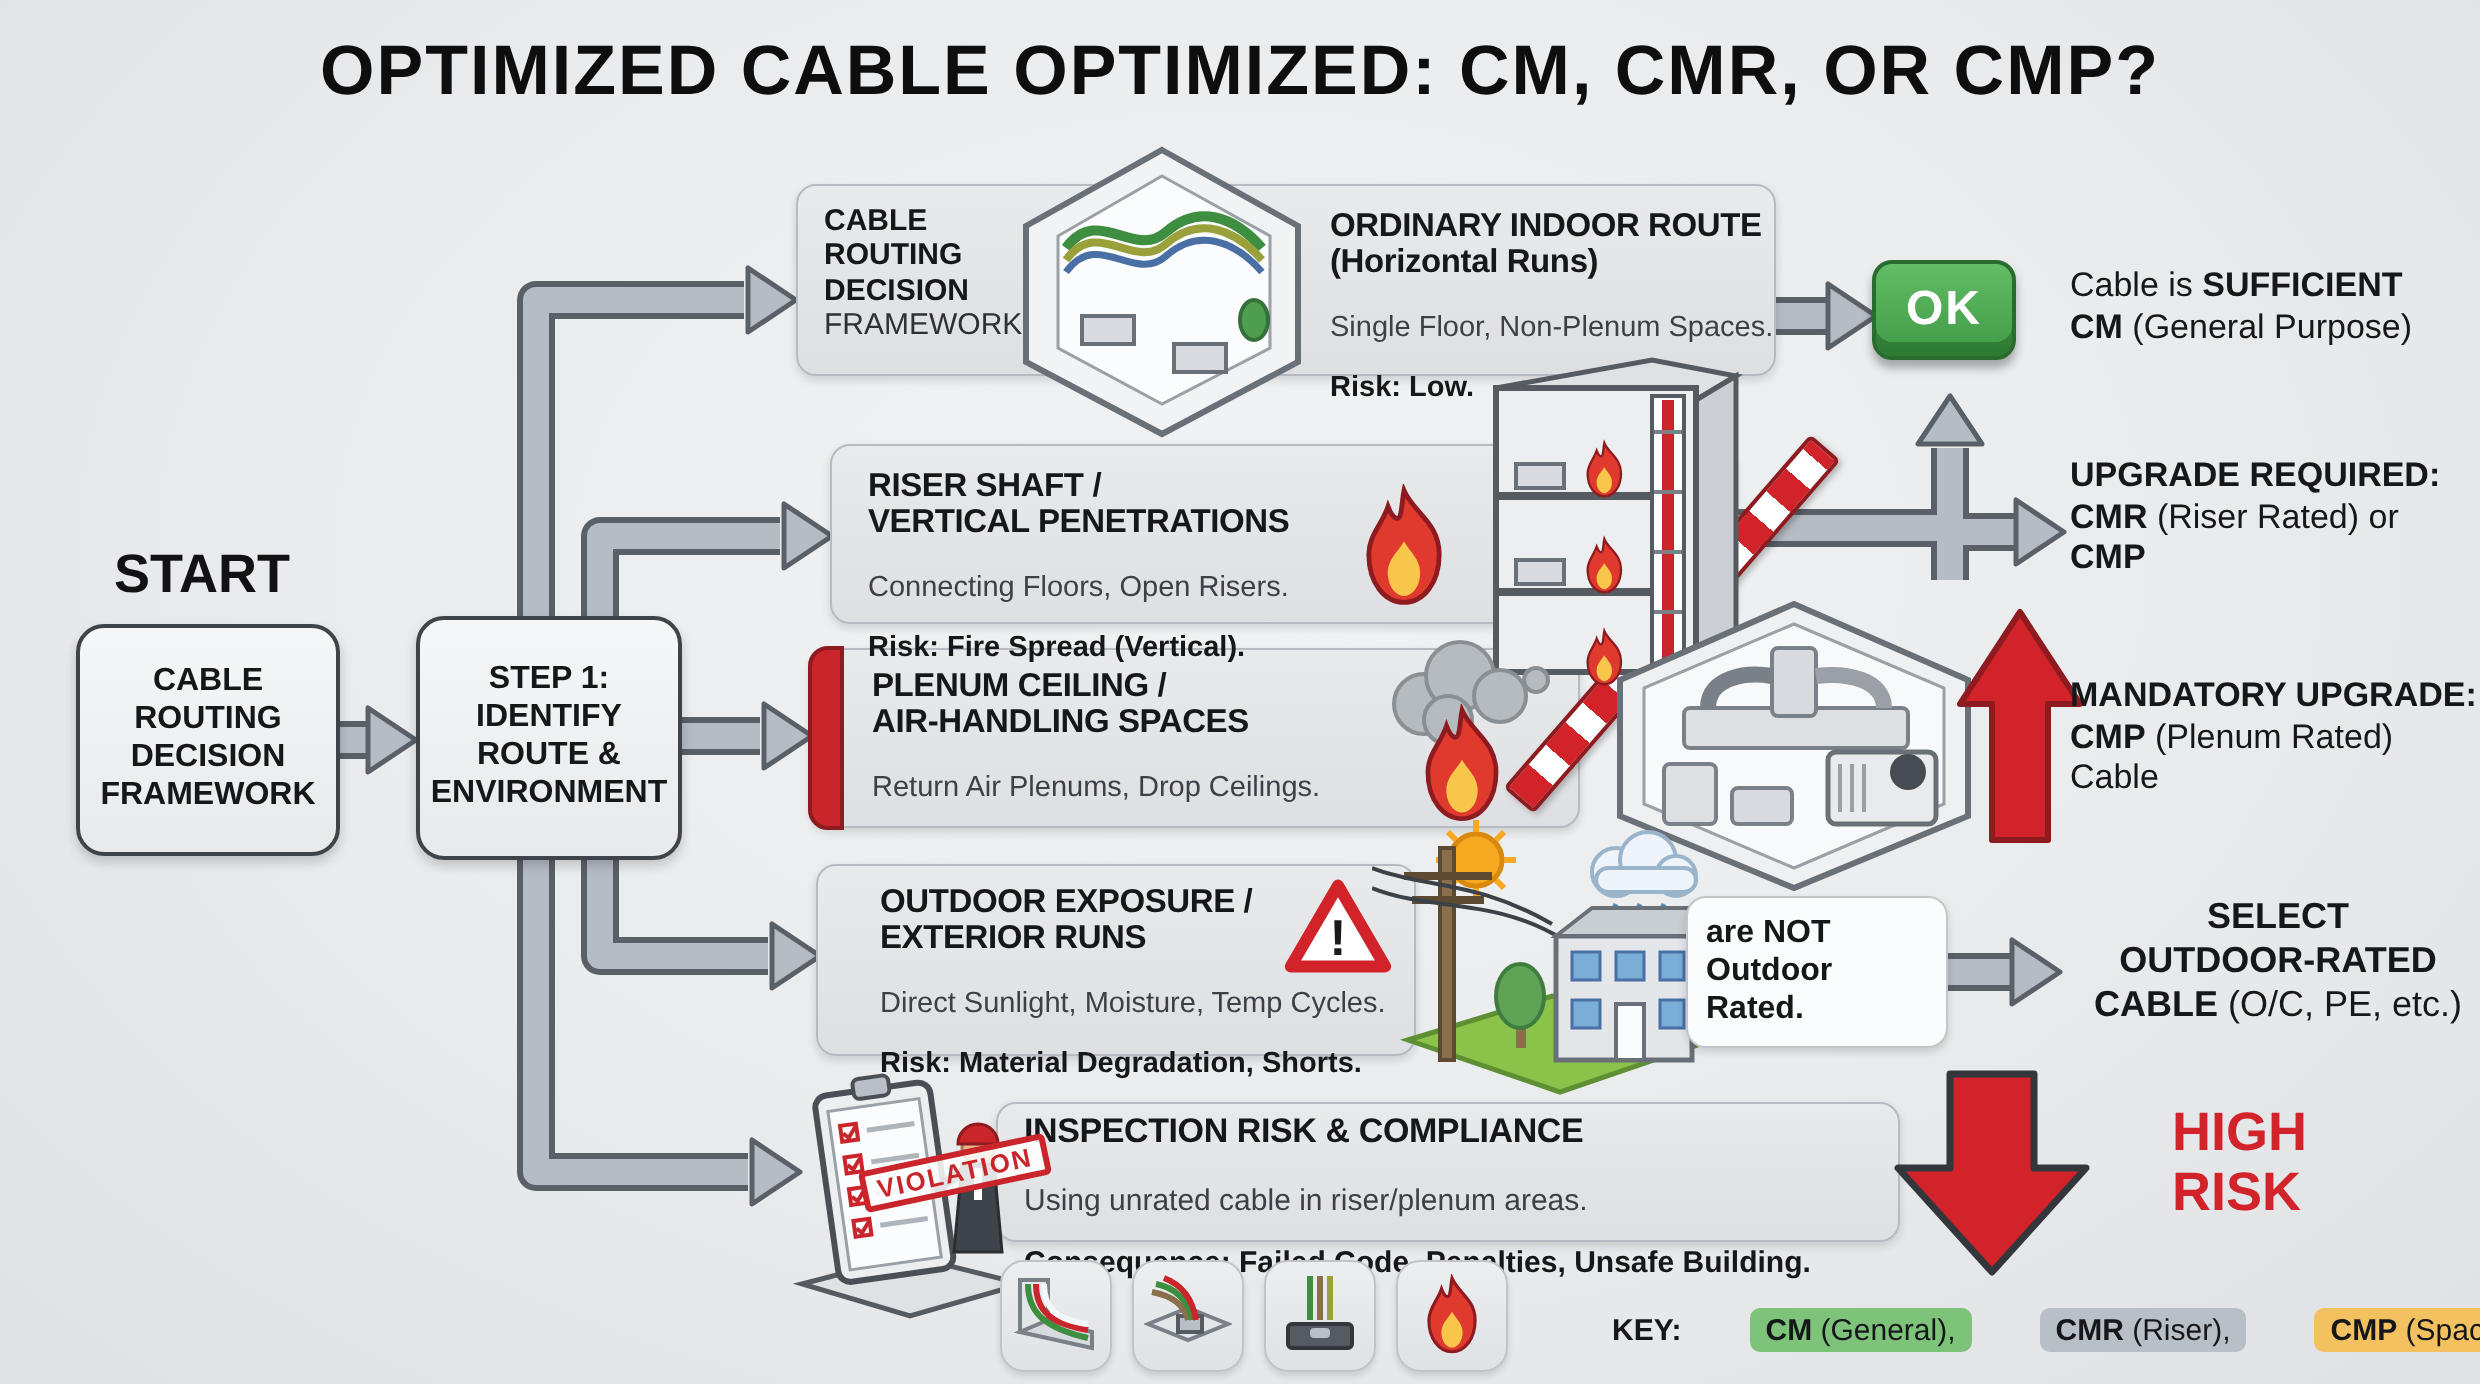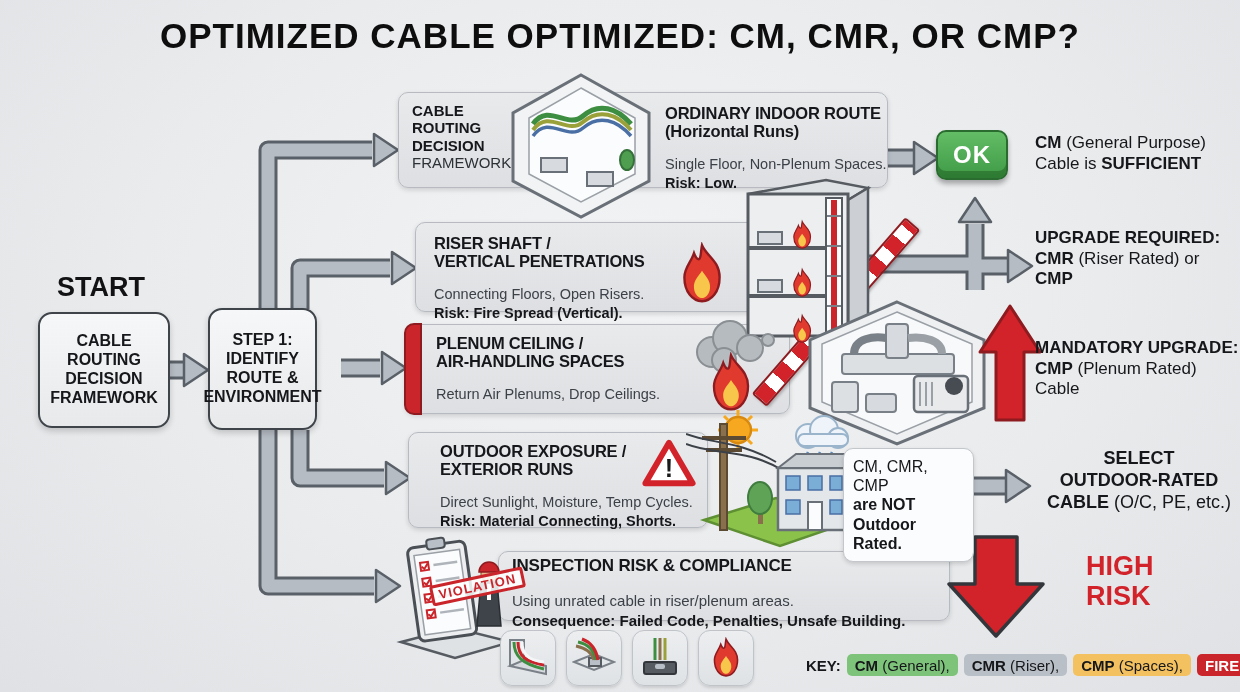--- a/index.html
+++ b/index.html
@@ -14,36 +14,36 @@
   .title { top:16px; left:0; width:100%; text-align:center; font-size:35px; font-weight:800;
            color:#0e0e0f; letter-spacing:1px; z-index:7; }
 
   .start-label { left:57px; top:272px; font-size:27px; font-weight:700; color:#121214; z-index:7; }
 
   .node-box { background:linear-gradient(#f6f7f8,#e7e9eb); border:2.5px solid #3f444a; border-radius:14px;
               display:flex; align-items:center; justify-content:center; text-align:center;
               font-weight:800; font-size:16px; line-height:1.18; color:#16171a;
               box-shadow:0 3px 6px rgba(0,0,0,.18); z-index:2; }
   .box-start { left:38px; top:312px; width:132px; height:116px; }
-  .box-step1 { left:208px; top:308px; width:109px; height:122px; }
+  .box-step1 { left:208px; top:308px; width:133px; height:122px; }
 
   .row-box { background:linear-gradient(#e8eaec,#dddfe2); border:1.5px solid #b7bbc1; border-radius:10px;
              box-shadow:0 2px 5px rgba(0,0,0,.14); z-index:2; }
   .row1 { left:398px; top:92px;  width:490px; height:96px; }
   .row2 { left:415px; top:222px; width:453px; height:90px; }
   .row3 { left:405px; top:324px; width:385px; height:90px; }
   .row3::before { content:""; position:absolute; left:-2px; top:-2px; bottom:-2px; width:14px;
                   background:#c9252b; border-radius:10px 0 0 10px; border:2px solid #8e1b1f; }
   .row4 { left:408px; top:432px; width:300px; height:96px; }
   .row5 { left:498px; top:551px; width:452px; height:70px; }
 
   .row-text { z-index:7; color:#16171a; }
   .row-heading { font-size:16.5px; font-weight:800; line-height:1.1; letter-spacing:-0.2px; }
   .row-detail  { font-size:14.5px; color:#3c4148; margin-top:16px; }
-  .row-risk    { font-size:14.5px; font-weight:800; margin-top:3px; }
+  .row-risk    { font-size:14.5px; font-weight:800; margin-top:14px; }
 
   .panel-label { left:412px; top:102px; width:100px; z-index:7; font-size:15px; line-height:1.15; color:#16171a; }
   .panel-label .light { font-weight:400; color:#2c3136; }
 
   .ok-btn { left:936px; top:130px; width:72px; height:50px; border-radius:10px;
             background:linear-gradient(#63bd66,#3f9a46); border:2px solid #2a6b2f;
             box-shadow: inset 0 -7px 0 rgba(0,40,0,.28), 0 4px 5px rgba(0,0,0,.3);
             color:#fff; font-weight:800; font-size:24px; display:flex; align-items:center;
             justify-content:center; z-index:7; letter-spacing:1px; }
 
@@ -72,21 +72,21 @@
   .smoke   { left:688px; top:314px; width:92px; height:64px; z-index:5; }
   .warn    { left:642px; top:438px; width:54px; height:50px; z-index:7; }
 
   .tiles { left:500px; top:630px; display:flex; gap:10px; z-index:7; }
   .tile { width:56px; height:56px; background:linear-gradient(#eceef0,#dfe2e5); border:1.5px solid #c0c4c9;
           border-radius:12px; display:flex; align-items:center; justify-content:center;
           box-shadow:0 2px 3px rgba(0,0,0,.12); }
 
   .key { left:806px; top:654px; display:flex; align-items:center; gap:6px; z-index:7; font-size:15px; }
   .key-label { font-weight:800; color:#16171a; }
-  .key-badge { padding:2.5px 8px; border-radius:5px; color:#16171a; white-space:nowrap; }
+  .key-badge { padding:2.5px 8px; border-radius:5px; color:#16171a; white-space:nowrap;margin-left:28px; }
   .key-cm  { background:#7dc47a; }
   .key-cmr { background:#b9bfc6; }
   .key-cmp { background:#f3c15f; }
   .key-fire{ background:#c9252b; color:#fff; font-weight:800; }
 
   svg.overlay { position:absolute; left:0; top:0; z-index:1; }
   svg.redlay  { position:absolute; left:0; top:0; z-index:6; }
 </style>
 </head>
 <body>
@@ -187,22 +187,22 @@
   <div class="abs row-text" style="left:665px;top:104px">
     <div class="row-heading pre">ORDINARY INDOOR ROUTE
 (Horizontal Runs)</div>
     <div class="row-detail">Single Floor, Non-Plenum Spaces.</div>
     <div class="row-risk">Risk: Low.</div>
   </div>
 
   <div class="abs ok-btn">OK</div>
 
   <div class="abs outcome out1">
+    <div><span>Cable is </span><span class="b">SUFFICIENT</span></div>
     <div><span class="b">CM</span><span> (General Purpose)</span></div>
-    <div><span>Cable is </span><span class="b">SUFFICIENT</span></div>
   </div>
 
   <div class="abs row-text" style="left:434px;top:234px">
     <div class="row-heading pre">RISER SHAFT /
 VERTICAL PENETRATIONS</div>
     <div class="row-detail">Connecting Floors, Open Risers.</div>
     <div class="row-risk">Risk: Fire Spread (Vertical).</div>
   </div>
 
   <svg class="abs flame-a" viewBox="0 0 64 80">
@@ -280,21 +280,21 @@
   <div class="abs outcome out3">
     <div class="b">MANDATORY UPGRADE:</div>
     <div><span class="b">CMP</span><span> (Plenum Rated)</span></div>
     <div>Cable</div>
   </div>
 
   <div class="abs row-text" style="left:440px;top:442px">
     <div class="row-heading pre">OUTDOOR EXPOSURE /
 EXTERIOR RUNS</div>
     <div class="row-detail">Direct Sunlight, Moisture, Temp Cycles.</div>
-    <div class="row-risk">Risk: Material Connecting, Shorts.</div>
+    <div class="row-risk">Risk: Material Degradation, Shorts.</div>
   </div>
 
   <svg class="abs warn" viewBox="0 0 64 58">
     <path d="M32 5 L60 53 L4 53 Z" fill="#ffffff" stroke="#d2232a" stroke-width="7" stroke-linejoin="round"></path>
     <text x="32" y="46" text-anchor="middle" font-size="30" font-weight="800" fill="#1a1a1a">!</text>
   </svg>
 
   <svg class="abs illus" style="left:686px;top:410px" width="180" height="140" viewBox="0 0 180 140">
     <polygon points="18,110 90,88 170,110 94,136" fill="#8bc34a" stroke="#5e8f33" stroke-width="2.5"></polygon>
     <circle cx="52" cy="20" r="13" fill="#f6a820" stroke="#d88a10" stroke-width="2.5"></circle>
@@ -332,21 +332,20 @@
         <rect x="144" y="66" width="12" height="14"></rect>
       <rect x="100" y="90" width="14" height="14"></rect>
         <rect x="144" y="90" width="12" height="14"></rect>
     </g>
     <rect x="122" y="92" width="14" height="28" fill="#fbfcfd" stroke="#6a7077" stroke-width="2"></rect>
     <rect x="72" y="96" width="5" height="18" fill="#8a6f4d"></rect>
     <ellipse cx="74" cy="88" rx="12" ry="16" fill="#5fa357" stroke="#3f7d3f" stroke-width="2"></ellipse>
   </svg>
 
   <div class="abs note-bubble">
-    <div>CM, CMR, CMP</div>
     <div class="b">are NOT</div>
     <div class="b">Outdoor Rated.</div>
   </div>
 
   <div class="abs outcome out4">
     <div class="b">SELECT</div>
     <div class="b">OUTDOOR-RATED</div>
     <div><span class="b">CABLE</span><span> (O/C, PE, etc.)</span></div>
   </div>
 

